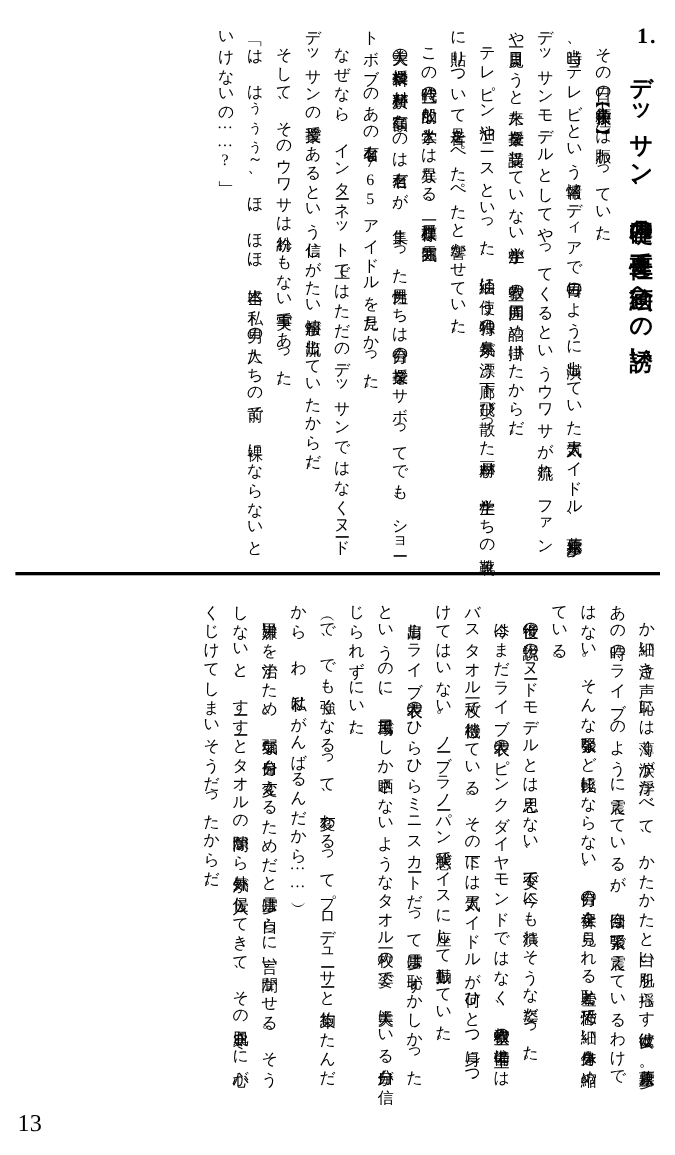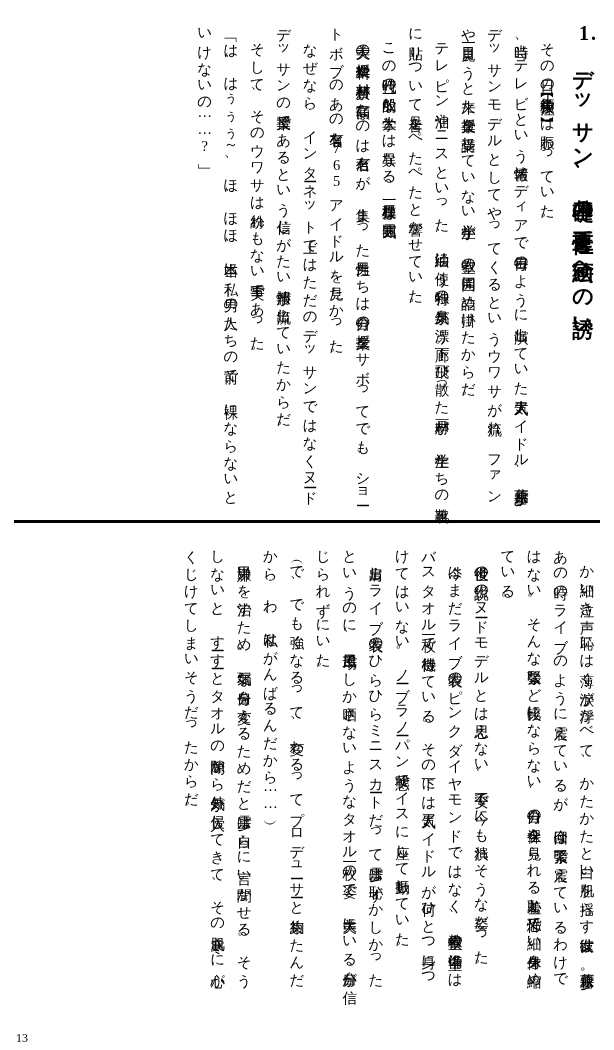--- a/index.html
+++ b/index.html
@@ -112,22 +112,22 @@
   }
   .body-bottom p {
     margin: 0;
     padding: 0;
     text-indent: 1em;
   }
 
   .page-number {
     position: absolute;
     left: 16px;
-    bottom: 4px;
-    font-size: 12px;
+    bottom: 16px;
+    font-size: 22px;
     font-family: "Liberation Serif", serif;
   }
 </style>
 </head>
 <body>
 
 <div class="page">
 
   <div class="section-top">
 

